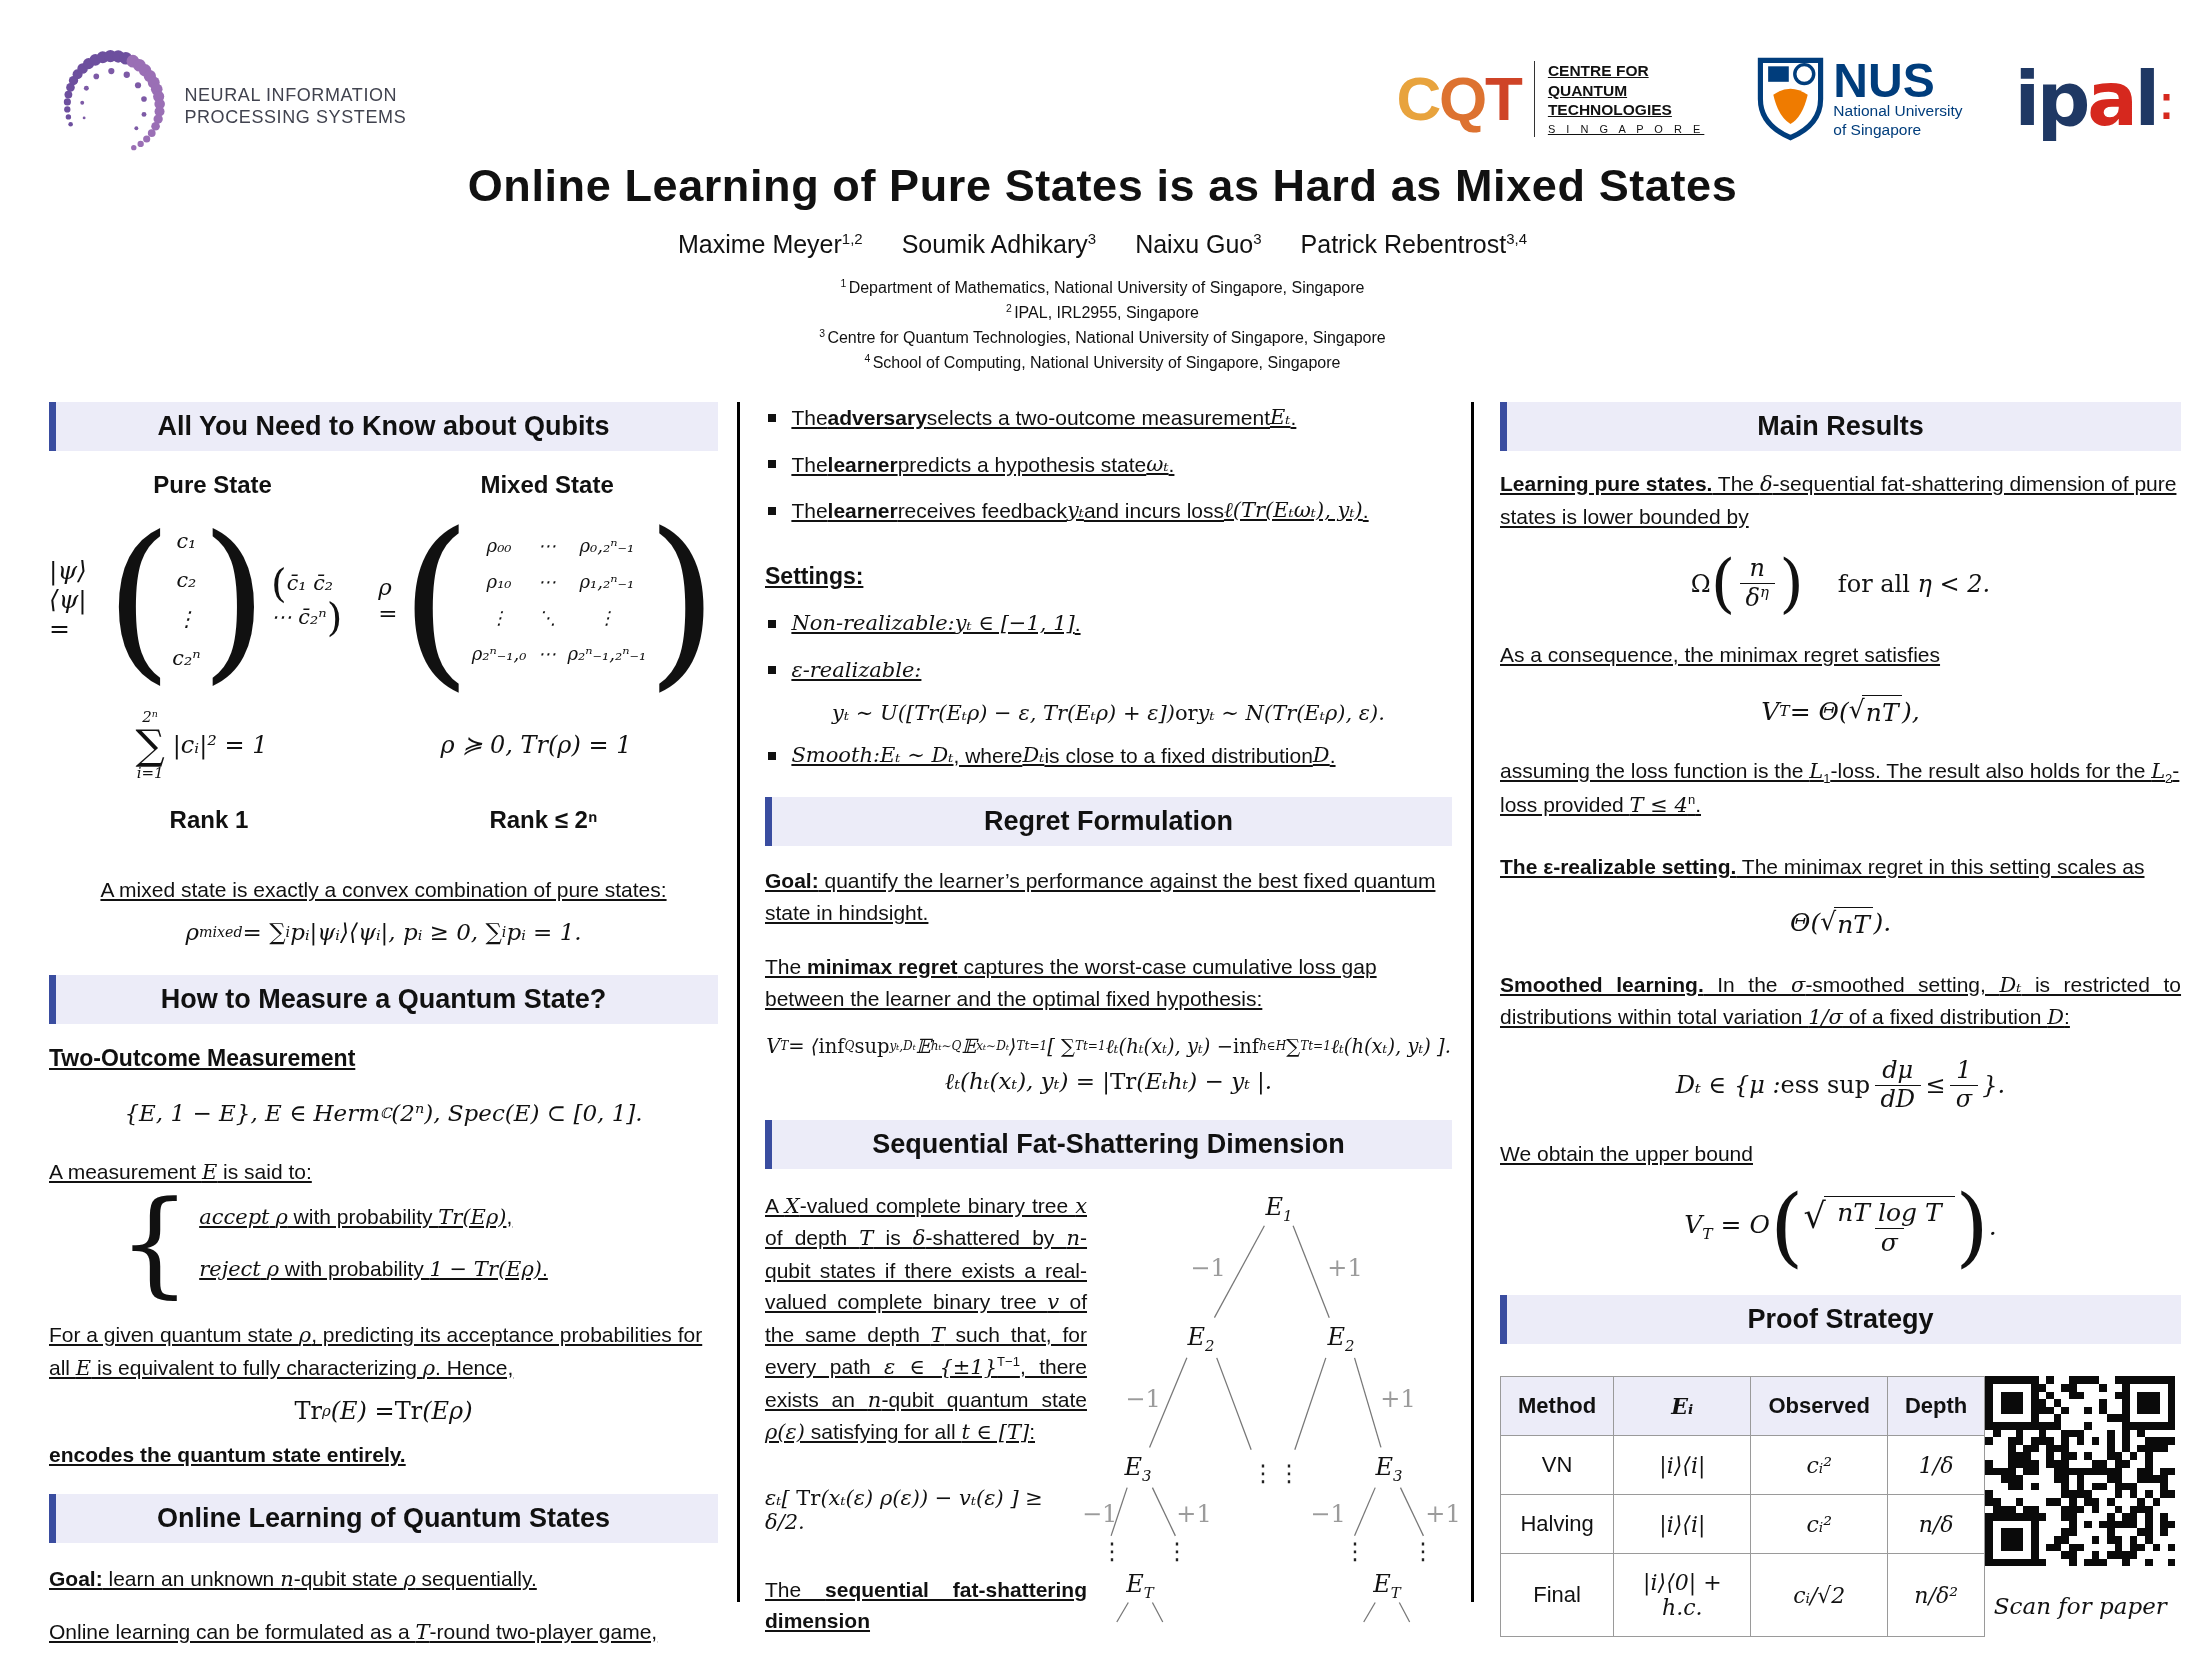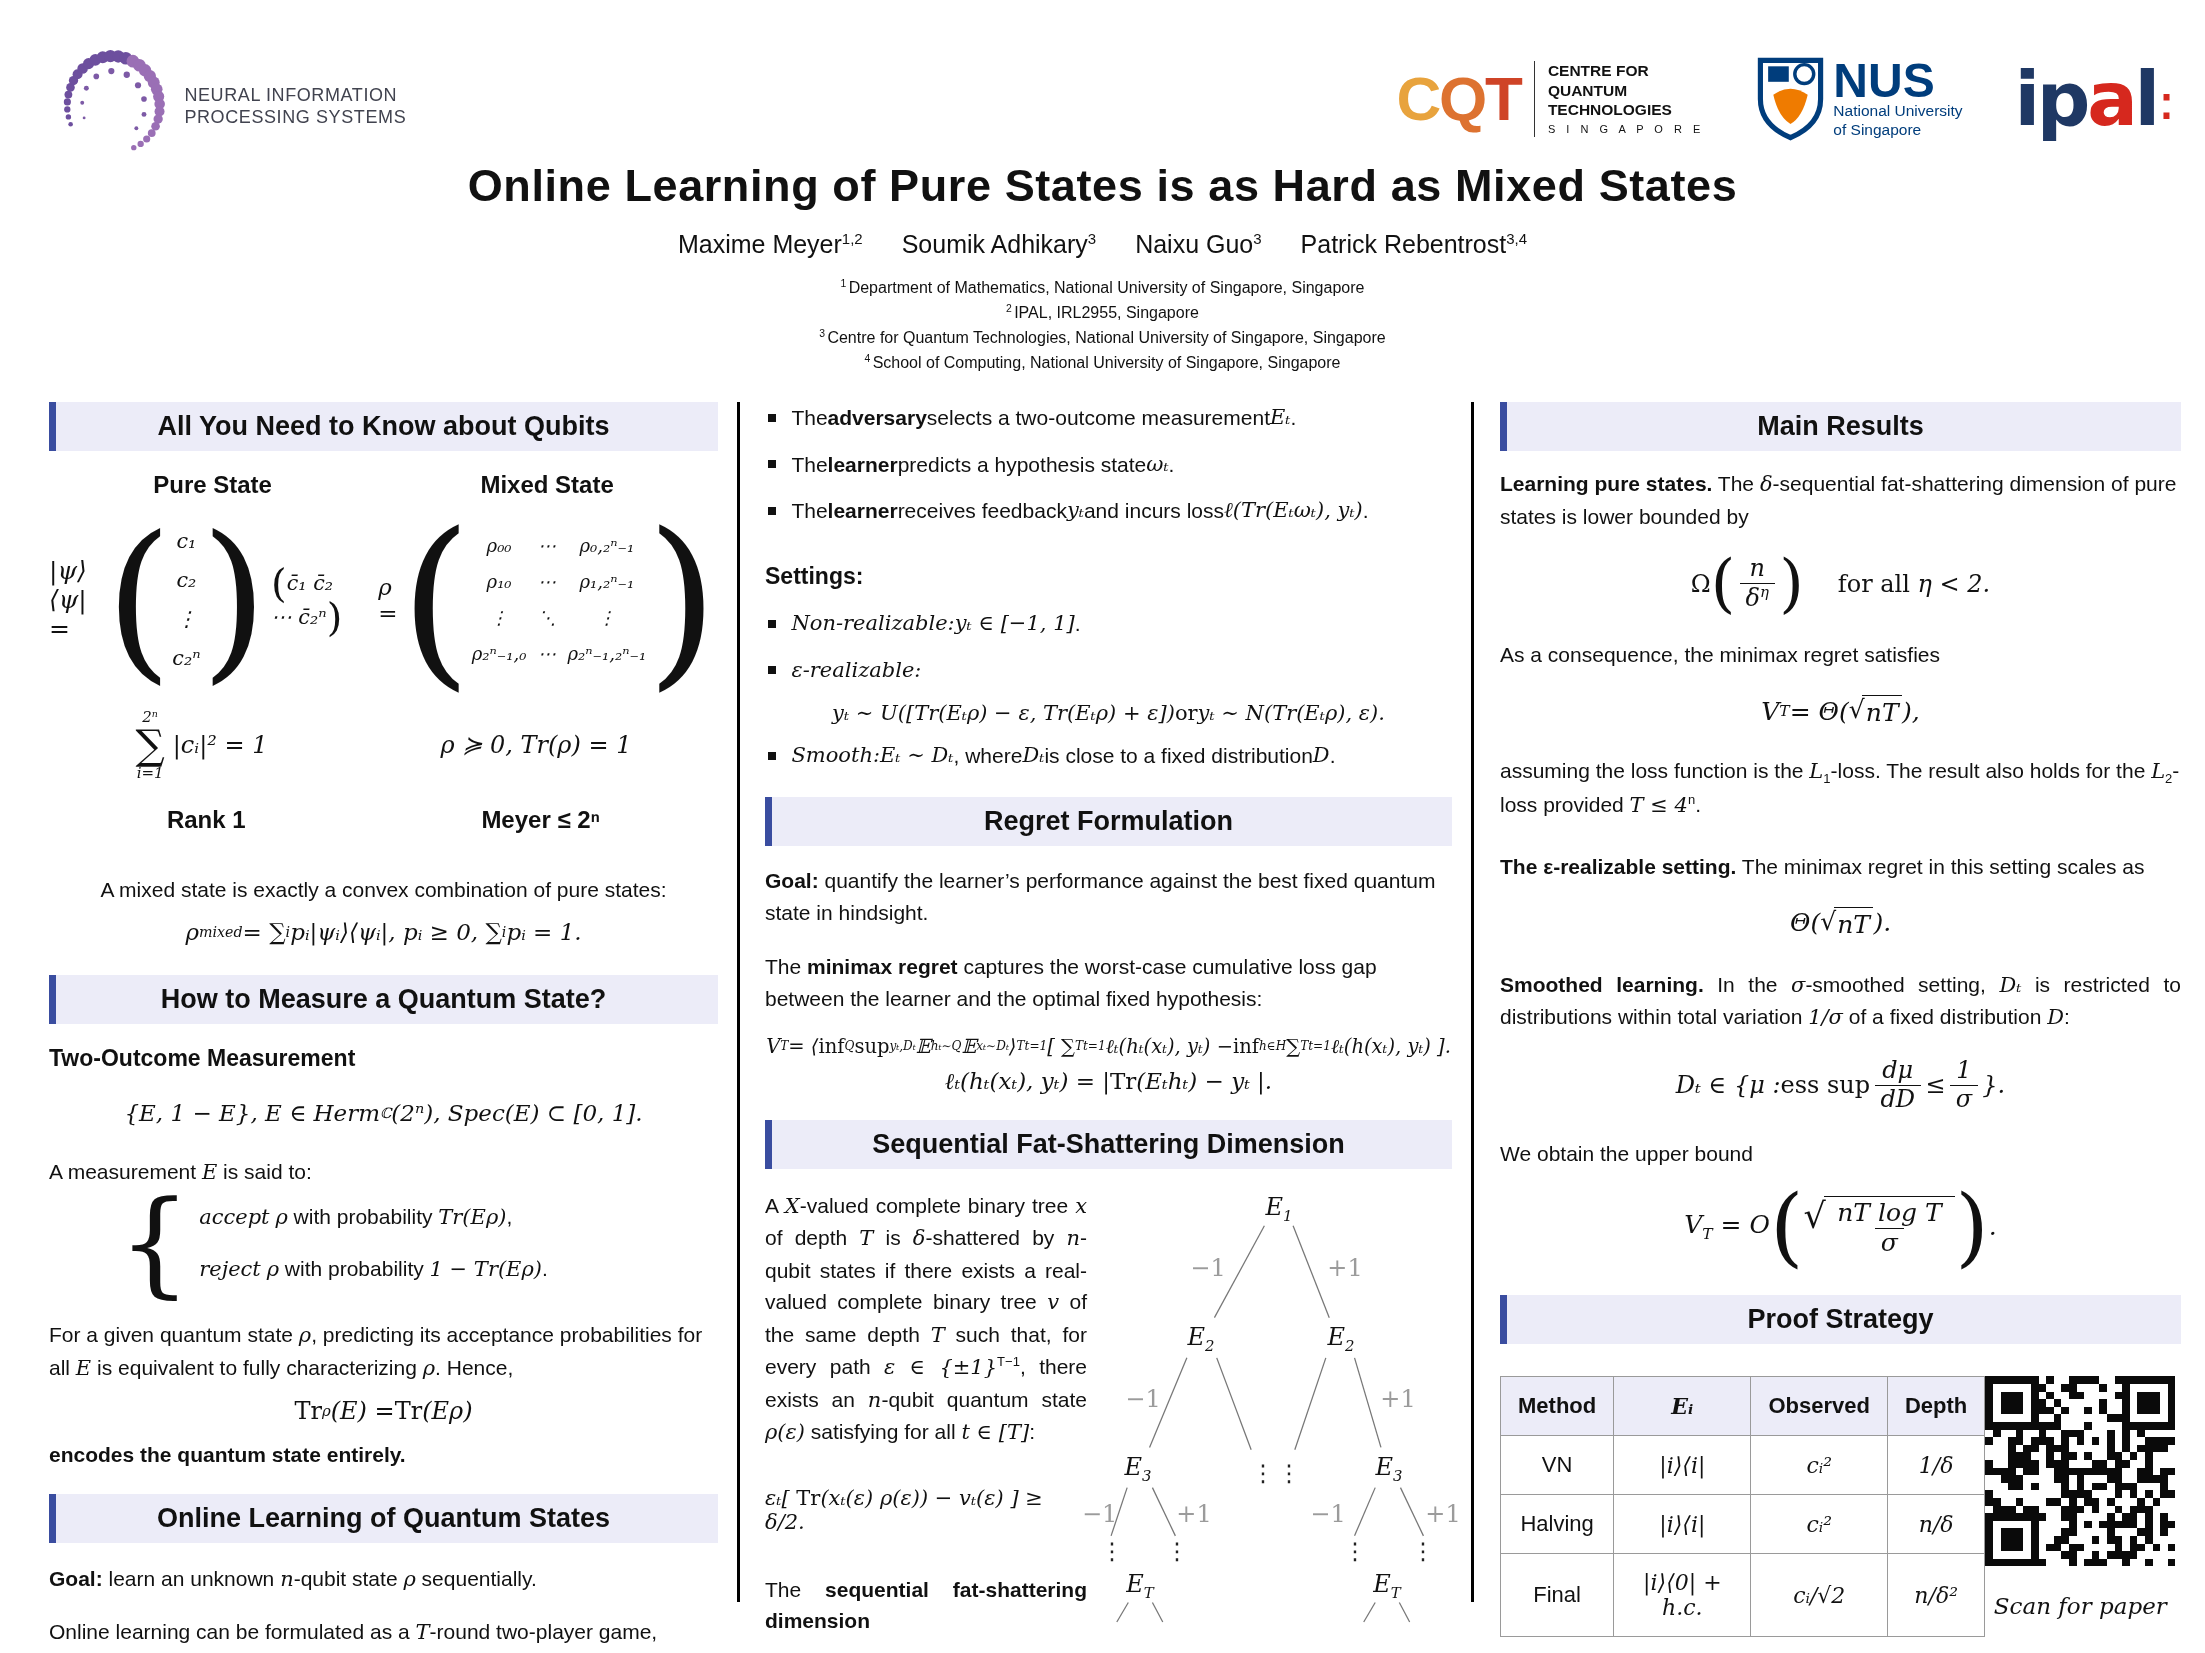--- a/index.html
+++ b/index.html
@@ -35,21 +35,21 @@
   
   .vsep{position:absolute;top:402px;width:3.4px;height:1200px;background:#000;}
   #sep1{left:737px;} #sep2{left:1471px;}
   .col{position:absolute;top:402px;}
   #col1{left:49px;width:669px;}
   #col2{left:765px;width:687px;}
   #col3{left:1500px;width:681px;}
   .shead{position:relative;background:#ececf8;height:49px;display:flex;align-items:center;
     justify-content:center;font-weight:bold;font-size:27px;}
   .shead::before{content:"";position:absolute;left:0;top:0;bottom:0;width:6.9px;background:#3a4da0;}
-  .txt{font-size:21px;line-height:1.5;}
+  .txt{font-size:21px;line-height:1.5;text-decoration:underline;}
   .txt i{font-family:"DejaVu Serif",serif;}
   .bold{font-weight:bold;}
   .math{font-family:"DejaVu Serif",serif;font-style:italic;}
   .math .up, .up{font-style:normal;}
   .disp{display:flex;justify-content:center;align-items:center;font-size:24px;}
   sub{font-size:62%;} sup{font-size:62%;}
   .frac{display:inline-flex;flex-direction:column;align-items:center;vertical-align:middle;
         line-height:1.15;margin:0 4.6px;}
   .frac .den{border-top:1.7px solid #111;}
   .frac .num,.frac .den{padding:0 5.7px;}
@@ -241,21 +241,21 @@
           <span class="ssym up">∑</span>
           <span class="sbot">i=1</span>
         </span>
       <span>|cᵢ|² = 1</span>
     </span>
     <span class="disp" style="align-self:center">ρ ≽ 0,       Tr(ρ) = 1</span>
   </div>
 
   <div class="rankrow">
     <span>Rank 1</span>
-    <span>Meyer ≤ 2ⁿ</span>
+    <span>Rank ≤ 2ⁿ</span>
   </div>
 
   <div class="txt" style="margin-top:40px;text-align:center">A mixed state is exactly a convex combination of pure states:</div>
   <div class="disp math" style="margin-top:13.8px;font-size:23px">
       <span>ρ</span>
       <sub>mixed</sub>
       <span> = ∑</span>
       <sub>i</sub>
       <span> pᵢ|ψᵢ⟩⟨ψᵢ|,      pᵢ ≥ 0,    ∑</span>
       <sub>i</sub>

